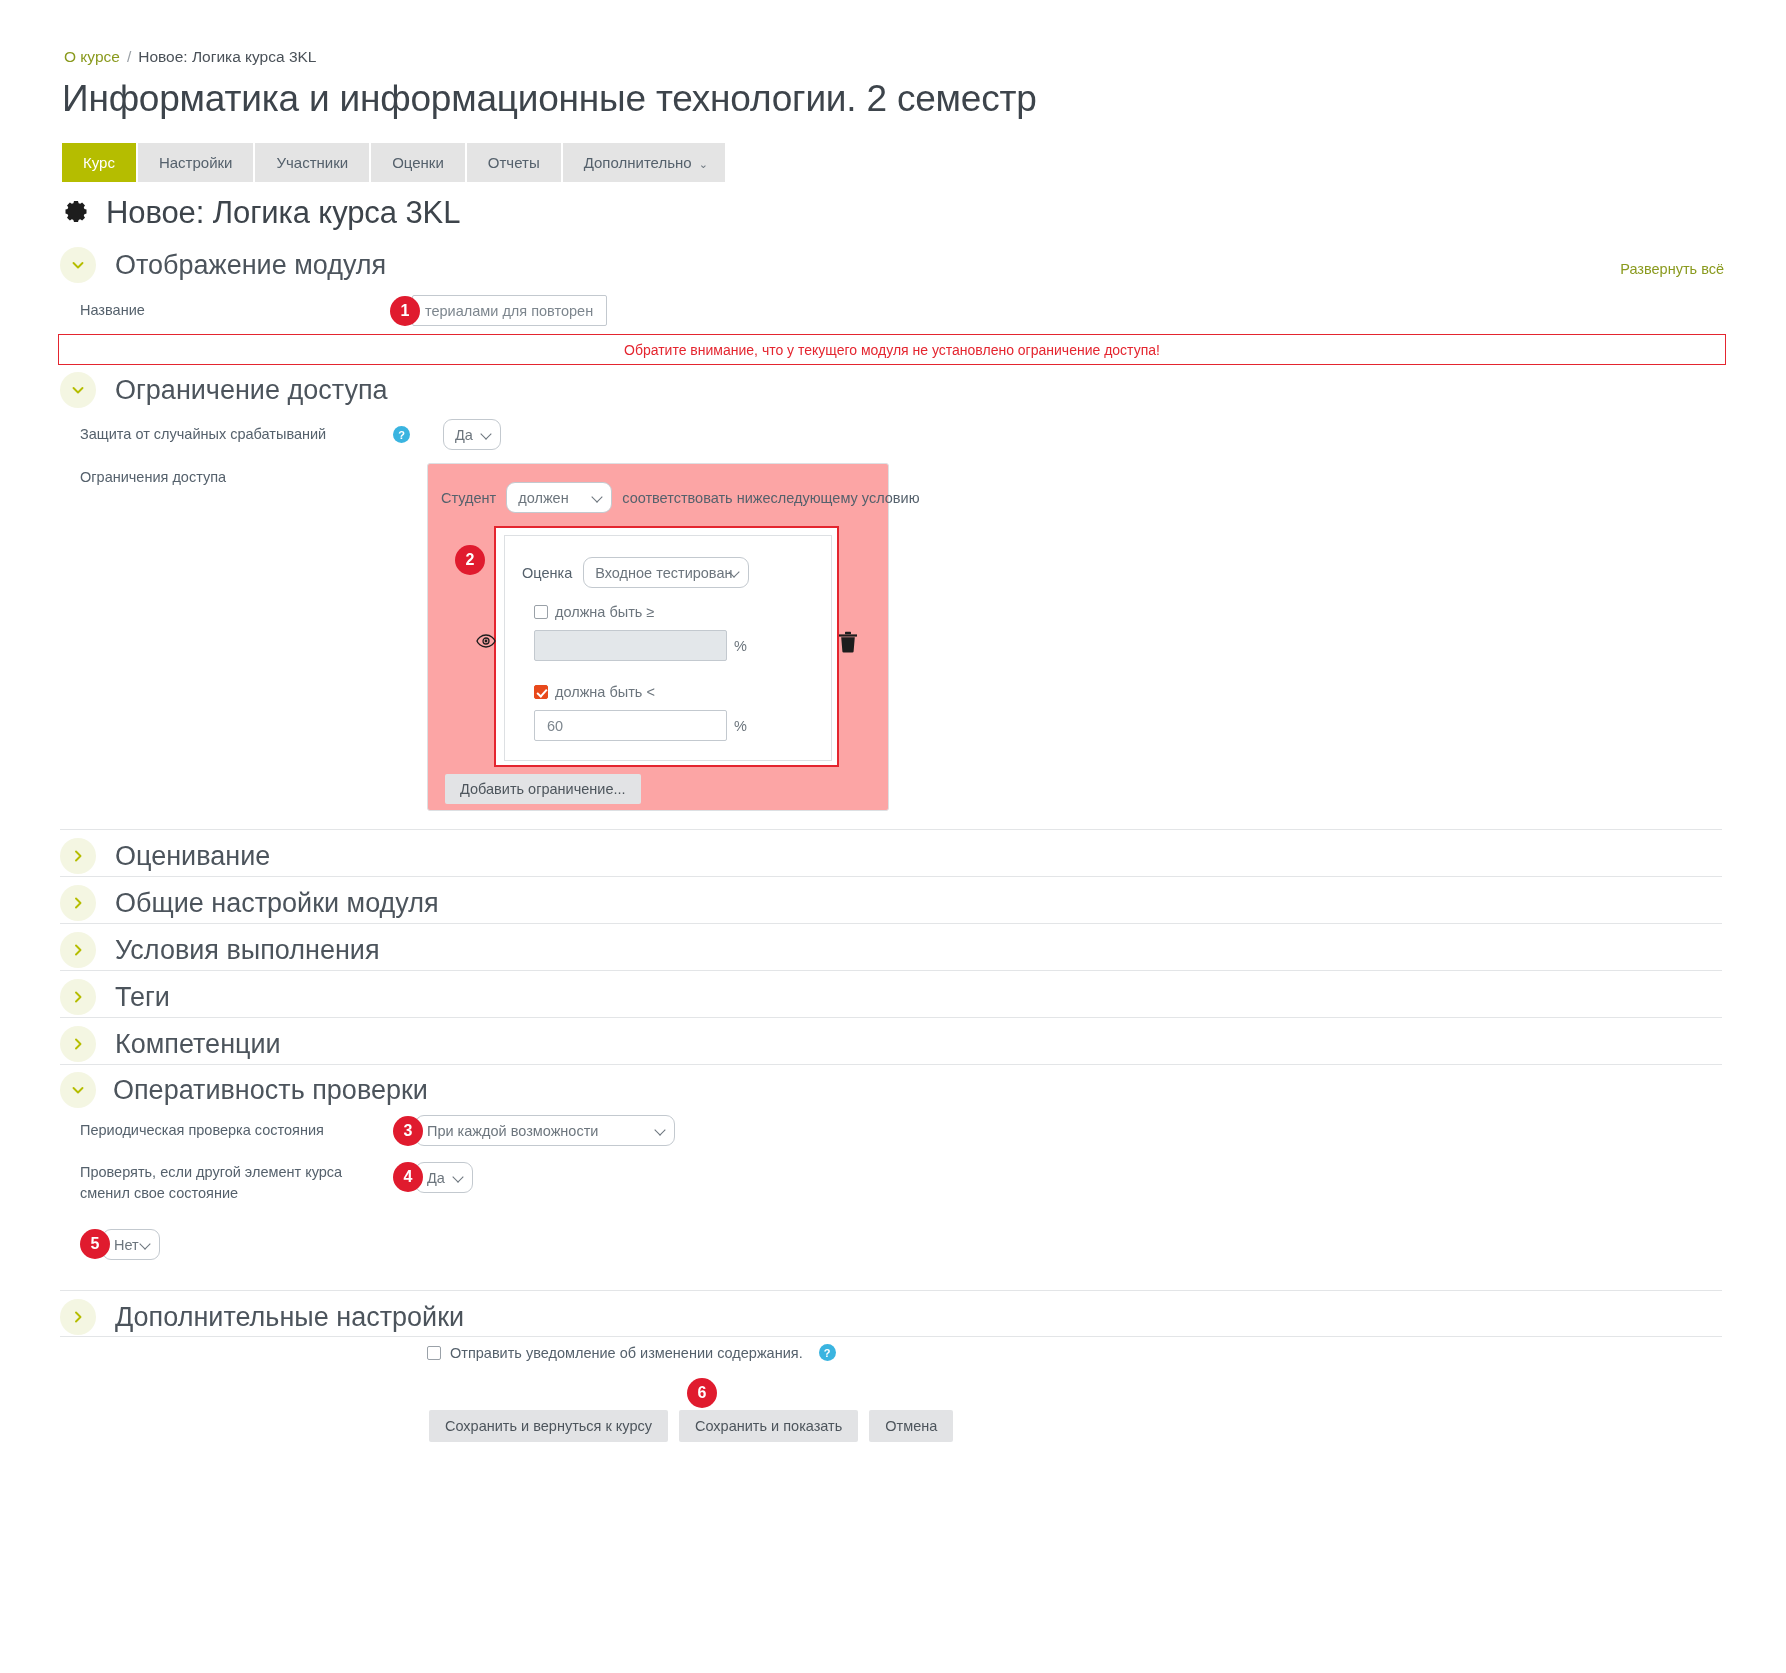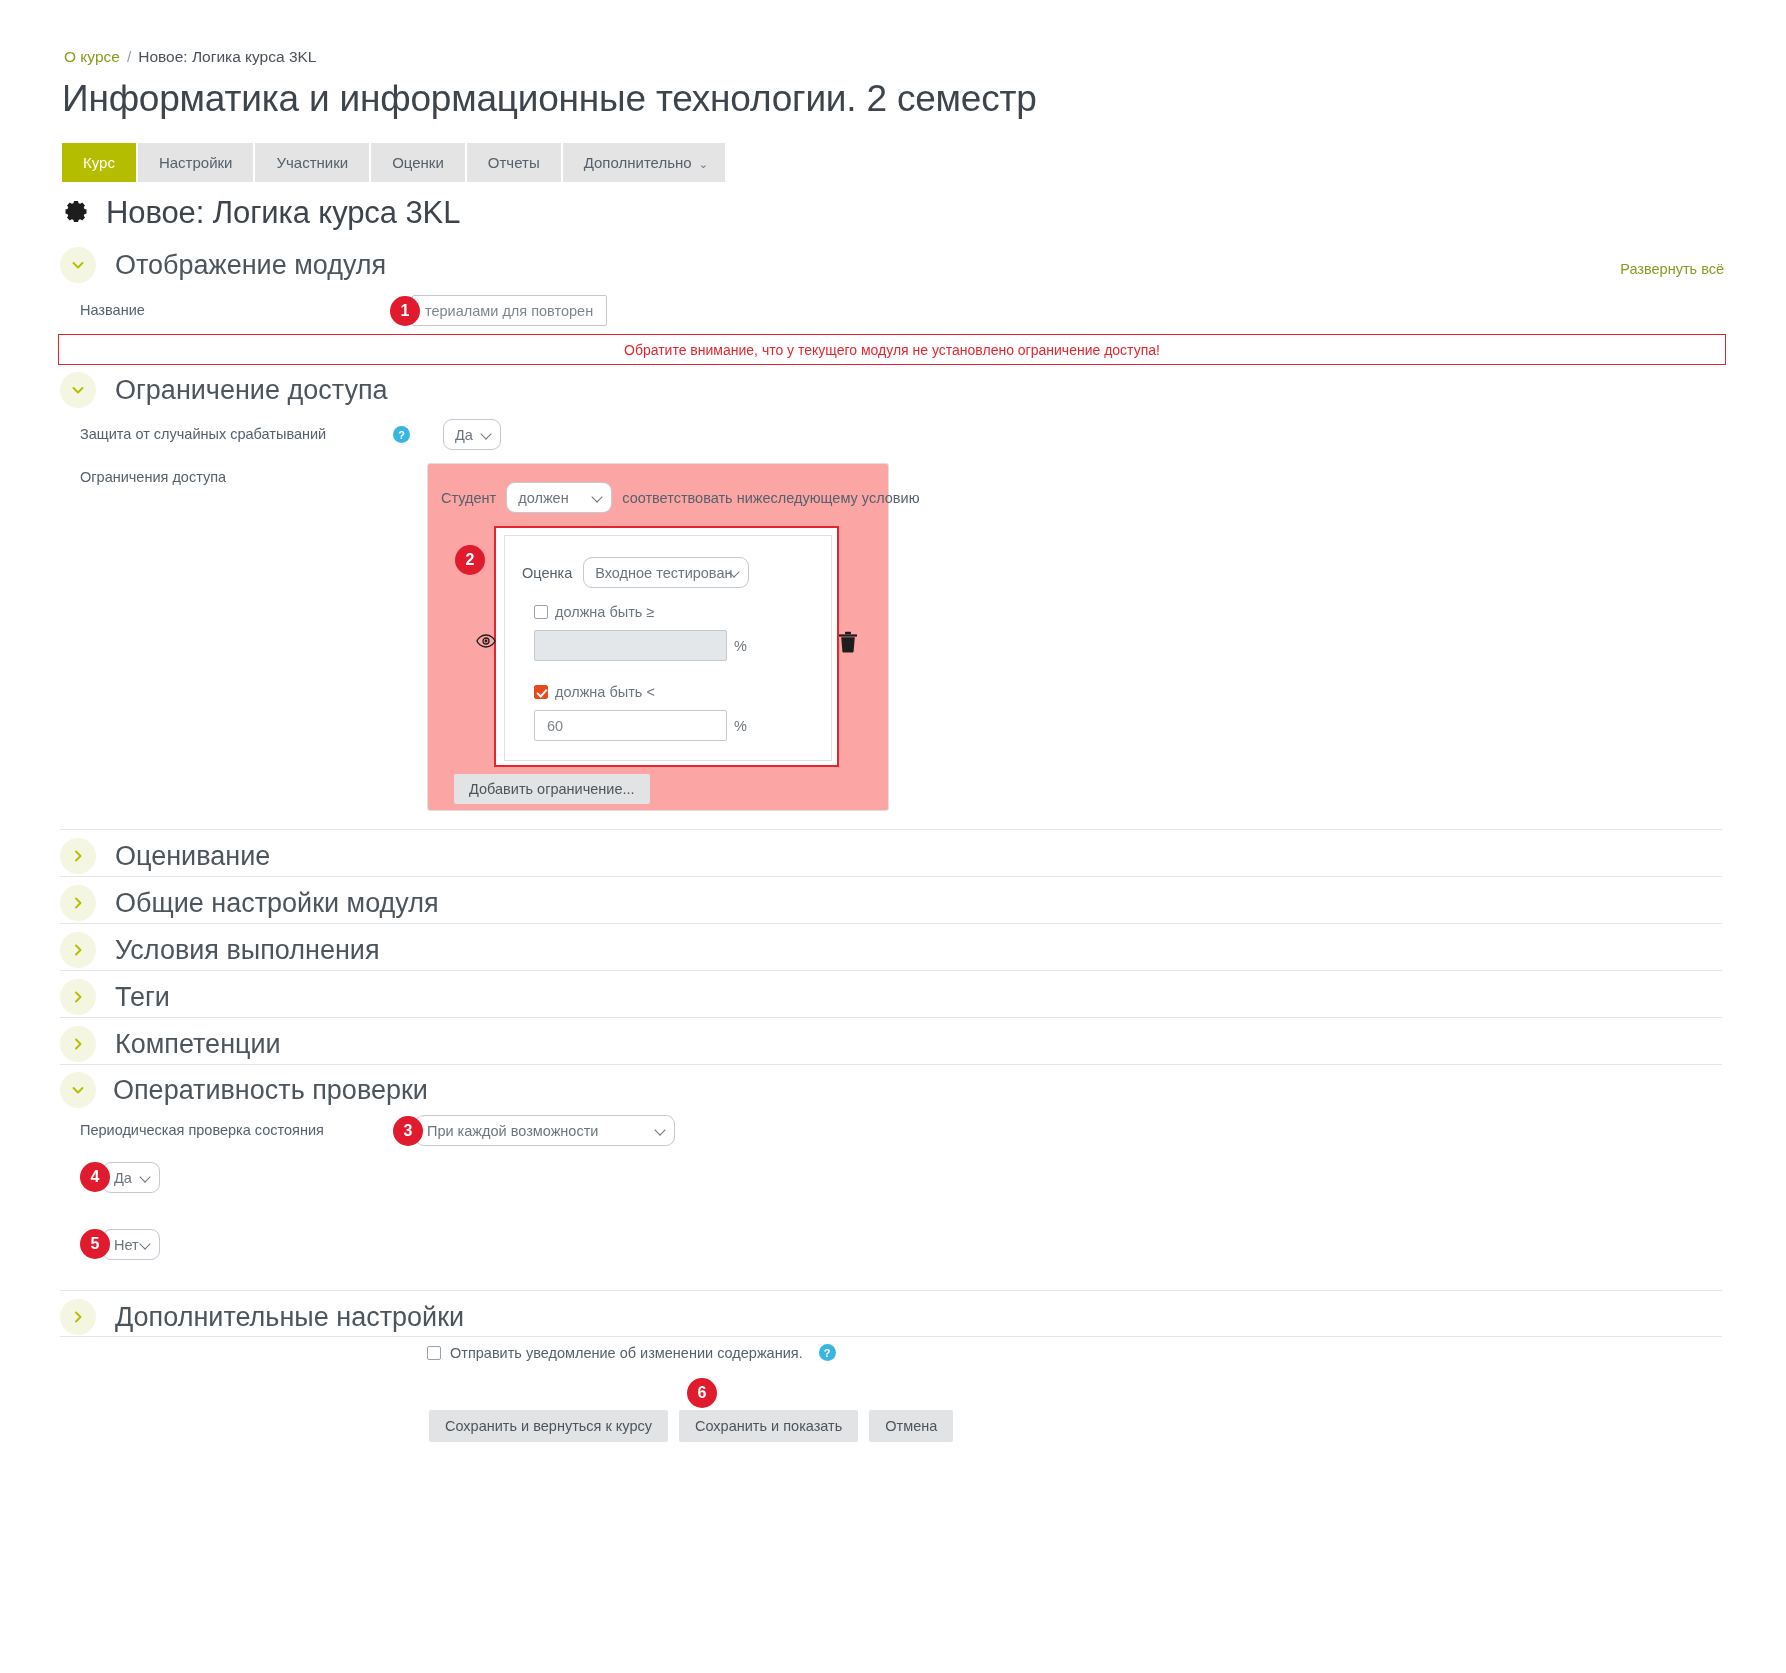--- a/index.html
+++ b/index.html
@@ -155,21 +155,21 @@
     width: 328px; height: 226px;
     border: 1px solid #dde0e3; background: #fff;
   }
   .badge2 { position: absolute; left: 455px; top: 545px; }
   .eye-icon { position: absolute; left: 476px; top: 634px; }
   .trash-icon { position: absolute; left: 838px; top: 631px; }
   .addrestr-btn {
     position: absolute; left: 445px; top: 774px;
     background: #e2e3e5; color: #4d555c; border: none; border-radius: 2px;
     font-family: inherit; font-size: 14.5px;
-    padding: 7px 15px; cursor: pointer; white-space: nowrap; margin-left: 9px;
+    padding: 7px 15px; cursor: pointer; white-space: nowrap;
   }
 
   .chk {
     width: 14px; height: 14px; border: 1px solid #9aa1a8; background: #fff;
     border-radius: 2px; display: inline-block; vertical-align: -2px;
     flex: 0 0 auto; cursor: pointer; position: relative;
   }
   .chk.checked { background: #e8491b; border-color: #e8491b; }
   .chk.checked::after {
     content: ""; position: absolute; left: 4px; top: 1px;
@@ -385,20 +385,21 @@
 
   <div class="frow" style="left:80px; top:1115px; align-items:center; gap:0;">
     <span class="flabel" style="width:313px;">Периодическая проверка состояния</span>
     <span class="badge">3</span>
     <span class="sel" style="margin-left:-8px; width:260px;">
       <span>При каждой возможности</span>
     </span>
   </div>
 
   <div class="frow" style="left:80px; top:1155px; align-items:flex-start; gap:0;">
+    <span class="flabel" style="width:313px; padding-top:7px;">Проверять, если другой элемент курса сменил свое состояние</span>
     <span class="badge" style="margin-top:7px;">4</span>
     <span class="sel" style="margin-left:-8px; width:58px; margin-top:7px;">
       <span>Да</span>
     </span>
   </div>
 
   <div class="frow" style="left:80px; top:1222px; align-items:flex-start; gap:0;">
     <span class="badge" style="margin-top:7px;">5</span>
     <span class="sel" style="margin-left:-8px; width:58px; margin-top:7px;">
       <span>Нет</span>

